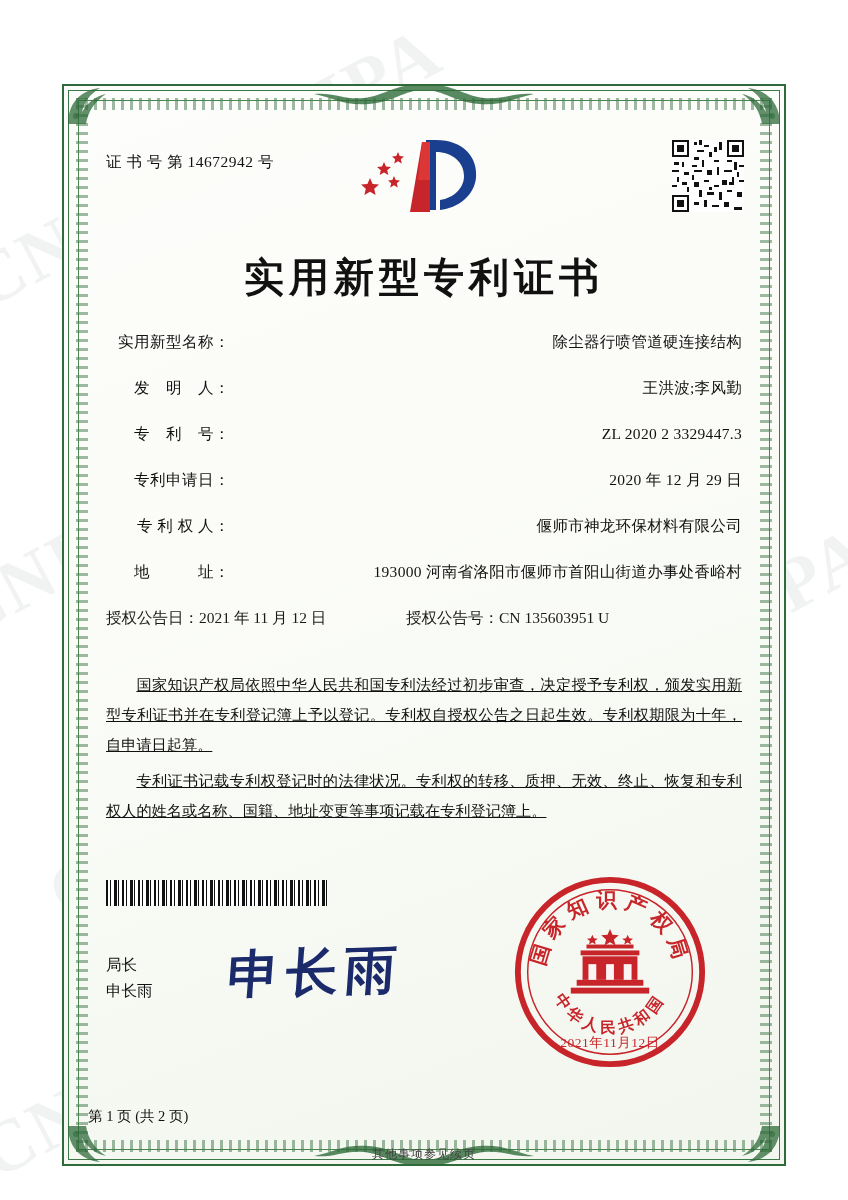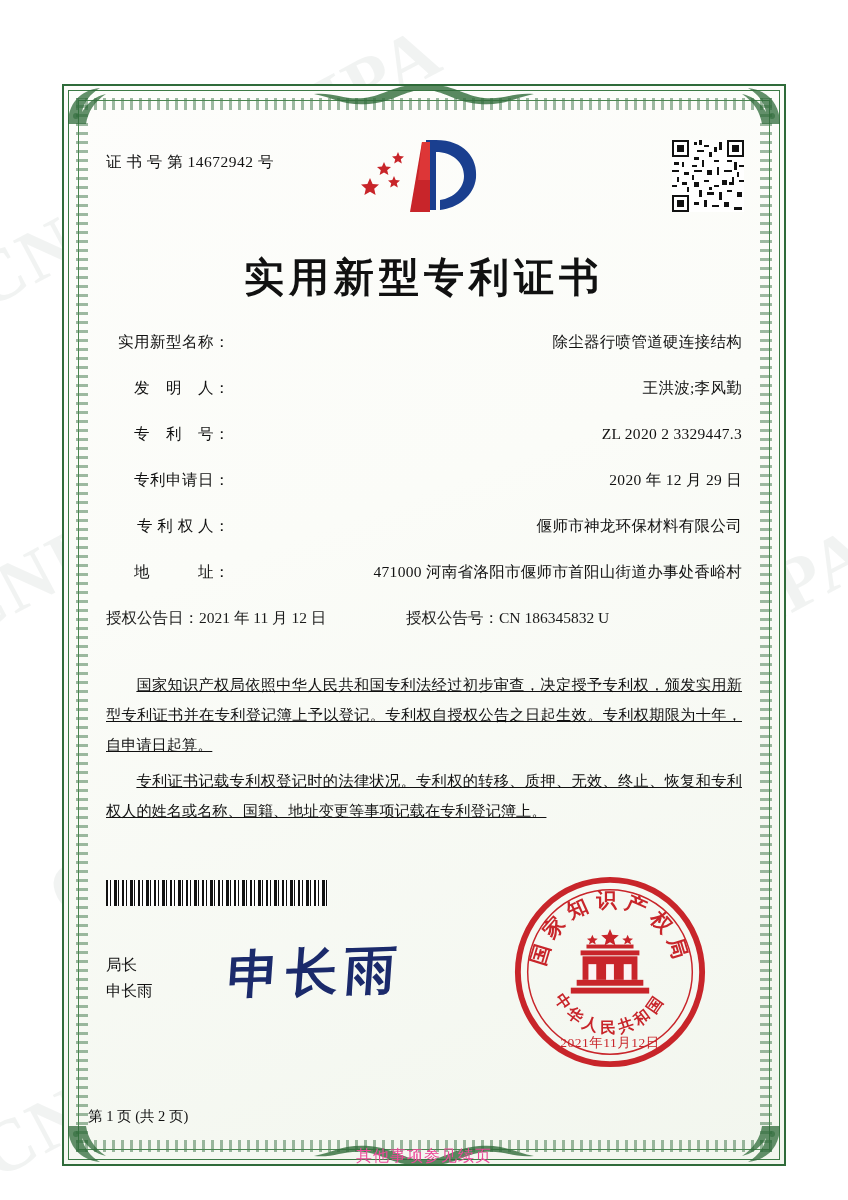--- a/index.html
+++ b/index.html
@@ -256,22 +256,22 @@
     font-size: 14.5px;
     color: #111;
   }
 
   .footer-note {
     position: absolute;
     left: 0;
     right: 0;
     top: 1146px;
     text-align: center;
-    font-size: 16px;
-    color: #ec4899;
+    font-size: 12px;
+    color: #404040;
     letter-spacing: 1px;
     z-index: 2;
   }
 </style>
 </head>
 <body>
 
 <div class="watermark-layer">
   <div class="wm" style="left:-40px; top:190px; font-size:74px;">CNIPA</div>
   <div class="wm" style="left:210px; top:60px; font-size:74px;">CNIPA</div>
@@ -444,29 +444,29 @@
 
       <div class="field-row">
         <div class="field-label">专 利 权 人</div>
         <div class="field-colon">：</div>
         <div class="field-value">偃师市神龙环保材料有限公司</div>
       </div>
 
       <div class="field-row">
         <div class="field-label">地　　　址</div>
         <div class="field-colon">：</div>
-        <div class="field-value">471000 河南省洛阳市偃师市首阳山街道办事处香峪村</div>
+        <div class="field-value">193000 河南省洛阳市偃师市首阳山街道办事处香峪村</div>
       </div>
 
       <div class="grant-row">
         <div class="grant-left">
           <span>授权公告日</span><span>：</span><span>2021 年 11 月 12 日</span>
         </div>
         <div class="grant-right">
-          <span>授权公告号</span><span>：</span><span>CN 186345832 U</span>
+          <span>授权公告号</span><span>：</span><span>CN 135603951 U</span>
         </div>
       </div>
 
     </div>
 
     <div class="paragraphs">
       <p>国家知识产权局依照中华人民共和国专利法经过初步审查，决定授予专利权，颁发实用新型专利证书并在专利登记簿上予以登记。专利权自授权公告之日起生效。专利权期限为十年，自申请日起算。</p>
       <p>专利证书记载专利权登记时的法律状况。专利权的转移、质押、无效、终止、恢复和专利权人的姓名或名称、国籍、地址变更等事项记载在专利登记簿上。</p>
     </div>
 

